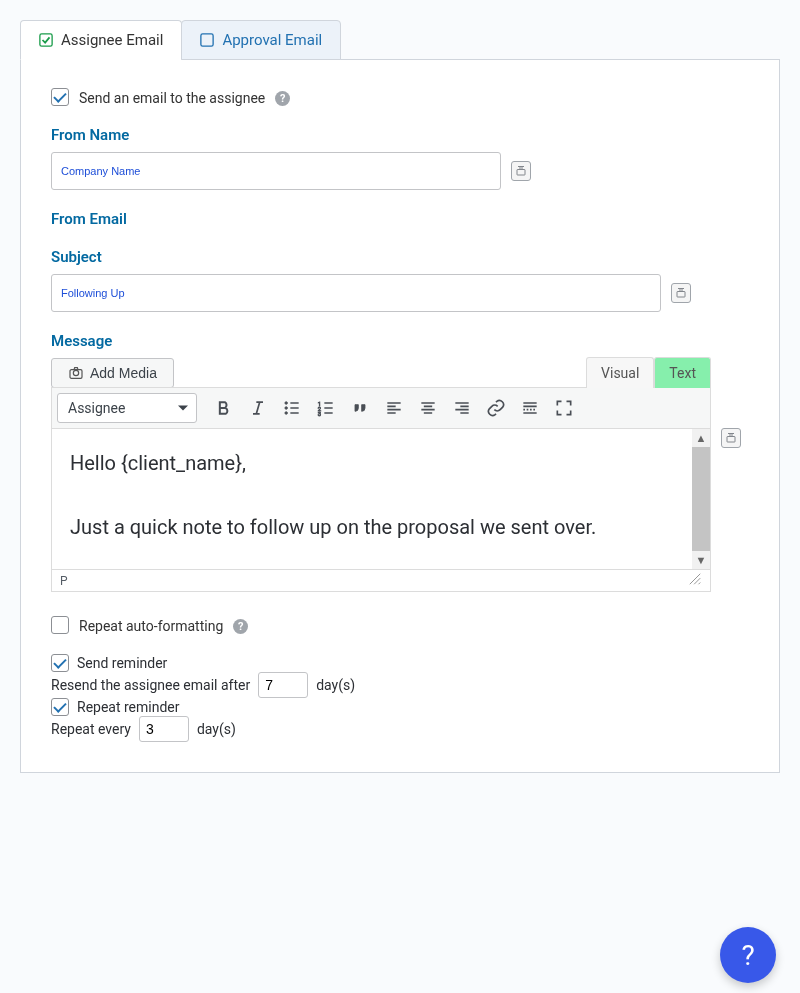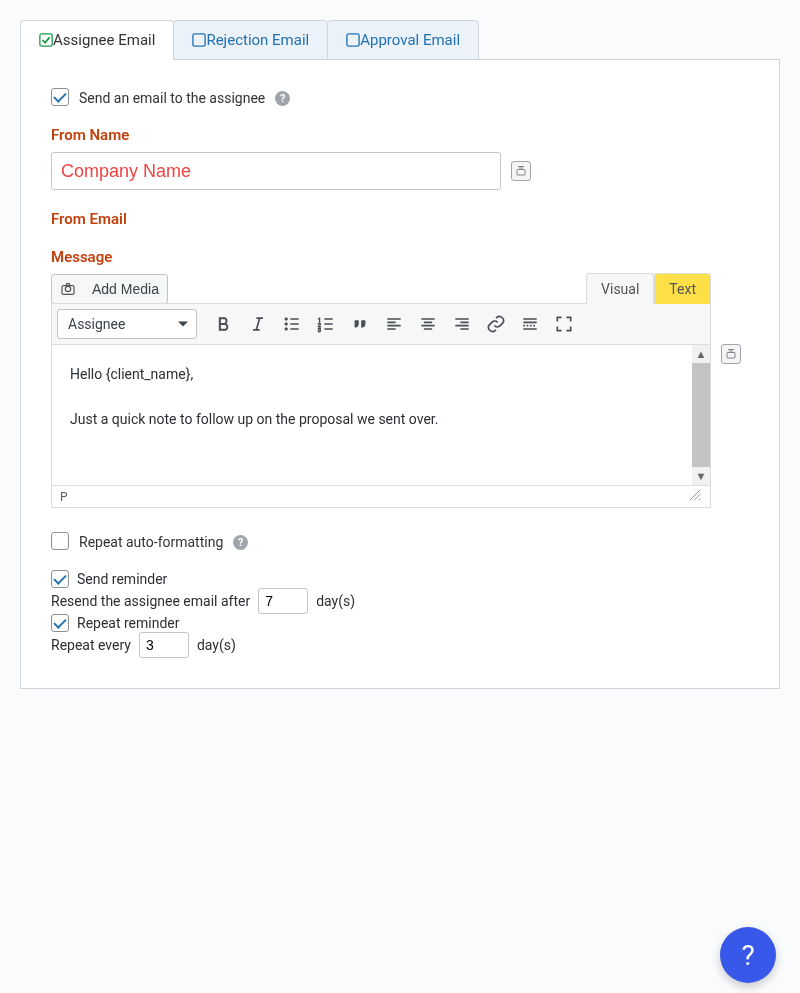--- a/index.html
+++ b/index.html
@@ -18,20 +18,21 @@
     z-index: 2;
   }
   .tab {
     padding: 10px 18px;
     border: 1px solid #d0d5dc;
     background: #ecf2f9;
     color: #2271b1;
     cursor: pointer;
     display: flex;
     align-items: center;
+    gap: 8px;
     font-size: 15px;
     border-top-left-radius: 4px;
     border-top-right-radius: 4px;
     margin-right: -1px;
   }
   .tab.active {
     background: #fff;
     color: #333;
     border-bottom-color: #fff;
   }
@@ -92,34 +93,34 @@
     align-items: center;
     justify-content: center;
     cursor: help;
   }
   .group {
     margin-bottom: 20px;
   }
   .group-label {
     font-weight: 600;
     font-size: 15px;
-    color: #c2410c;
+    color: #0369a1;
     margin-bottom: 8px;
   }
   .input-line {
     display: flex;
     align-items: center;
     gap: 10px;
   }
   .text-input {
     border: 1px solid #c3c4c7;
     border-radius: 3px;
     padding: 18px 9px;
-    font-size: 18px;
-    color: #ef4444;
+    font-size: 11px;
+    color: #1d4ed8;
     background: #fff;
     height: 36px;
   }
   .text-input.w-med { width: 450px; }
   .text-input.w-full { width: 610px; }
   .merge-btn {
     width: 20px;
     height: 20px;
     border: 1px solid #a0a5ab;
     border-radius: 3px;
@@ -127,24 +128,24 @@
     display: inline-flex;
     align-items: center;
     justify-content: center;
     cursor: pointer;
     flex-shrink: 0;
   }
   .merge-btn svg { width: 12px; height: 12px; fill: #5b6068; }
   .media-btn {
     display: inline-flex;
     align-items: center;
-    gap: 16px;
+    gap: 6px;
     border: 1px solid #c3c4c7;
     background: #f6f7f7;
-    padding: 6px 8px;
+    padding: 6px 16px;
     border-radius: 3px;
     color: #3c434a;
     font-size: 14px;
     cursor: pointer;
   }
   .media-btn svg { width: 16px; height: 16px; fill: #555; }
   .editor-wrap {
     border: 1px solid #dcdcdc;
     margin-top: -1px;
     position: relative;
@@ -154,21 +155,21 @@
     justify-content: flex-start;
     margin-top: -24px;
     position: relative;
     z-index: 2;
   }
   .editor-tab {
     border: 1px solid #dcdcdc;
     border-bottom: none;
     padding: 7px 14px;
     font-size: 14px;
-    background: #fde047;
+    background: #86efac;
     color: #555;
     cursor: pointer;
     border-top-left-radius: 3px;
     border-top-right-radius: 3px;
   }
   .editor-tab.active {
     background: #f7f7f7;
     border-bottom-color: #f7f7f7;
   }
   .toolbar {
@@ -213,21 +214,21 @@
     border-radius: 3px;
     color: #4a4f56;
   }
   .tbtn svg { width: 20px; height: 20px; fill: #4a4f56; stroke: #4a4f56; }
   .editor-body {
     display: flex;
   }
   .editor-content {
     flex: 1;
     padding: 18px;
-    font-size: 14px;
+    font-size: 20px;
     line-height: 1.6;
     color: #2c2f34;
     min-height: 140px;
     background: #fff;
   }
   .editor-scroll {
     width: 18px;
     background: #f1f1f1;
     position: relative;
   }
@@ -313,28 +314,20 @@
         </svg>
     </span>
     <span>Assignee Email</span>
   </div>
   <div class="tab">
     <span class="tab-check">
       <svg viewBox="0 0 16 16">
           <rect x="1" y="1" width="14" height="14" rx="2" fill="none" stroke="#2271b1" stroke-width="1.5"></rect>
         </svg>
     </span>
-    <span>Rejection Email</span>
-  </div>
-  <div class="tab">
-    <span class="tab-check">
-      <svg viewBox="0 0 16 16">
-          <rect x="1" y="1" width="14" height="14" rx="2" fill="none" stroke="#2271b1" stroke-width="1.5"></rect>
-        </svg>
-    </span>
     <span>Approval Email</span>
   </div>
 </div>
 
 <div class="panel">
 
   <div class="field-row">
     <span class="chk checked"></span>
     <span>Send an email to the assignee</span>
     <span class="helpq">?</span>
@@ -350,20 +343,32 @@
             <path d="M8 6h8 M6 3h12" stroke="#5b6068" stroke-width="1.5"></path>
           </svg>
       </span>
     </div>
   </div>
 
   <div class="group">
     <div class="group-label">From Email</div>
   </div>
 
+  <div class="group">
+    <div class="group-label">Subject</div>
+    <div class="input-line">
+      <input type="text" class="text-input w-full" value="Following Up" style="">
+      <span class="merge-btn">
+        <svg viewBox="0 0 24 24">
+            <rect x="4" y="9" width="16" height="11" rx="1" fill="none" stroke="#5b6068" stroke-width="1.5"></rect>
+            <path d="M8 6h8 M6 3h12" stroke="#5b6068" stroke-width="1.5"></path>
+          </svg>
+      </span>
+    </div>
+  </div>
 
   <div class="group">
     <div class="group-label">Message</div>
     <div class="editor-outer">
       <div class="editor-col">
         <div style="display:flex;justify-content:space-between;align-items:flex-end;">
           <button class="media-btn">
             <svg viewBox="0 0 24 24">
                 <circle cx="12" cy="12" r="4" fill="none" stroke="#555" stroke-width="1.8"></circle>
                 <rect x="3" y="7" width="18" height="13" rx="2" fill="none" stroke="#555" stroke-width="1.8"></rect>

